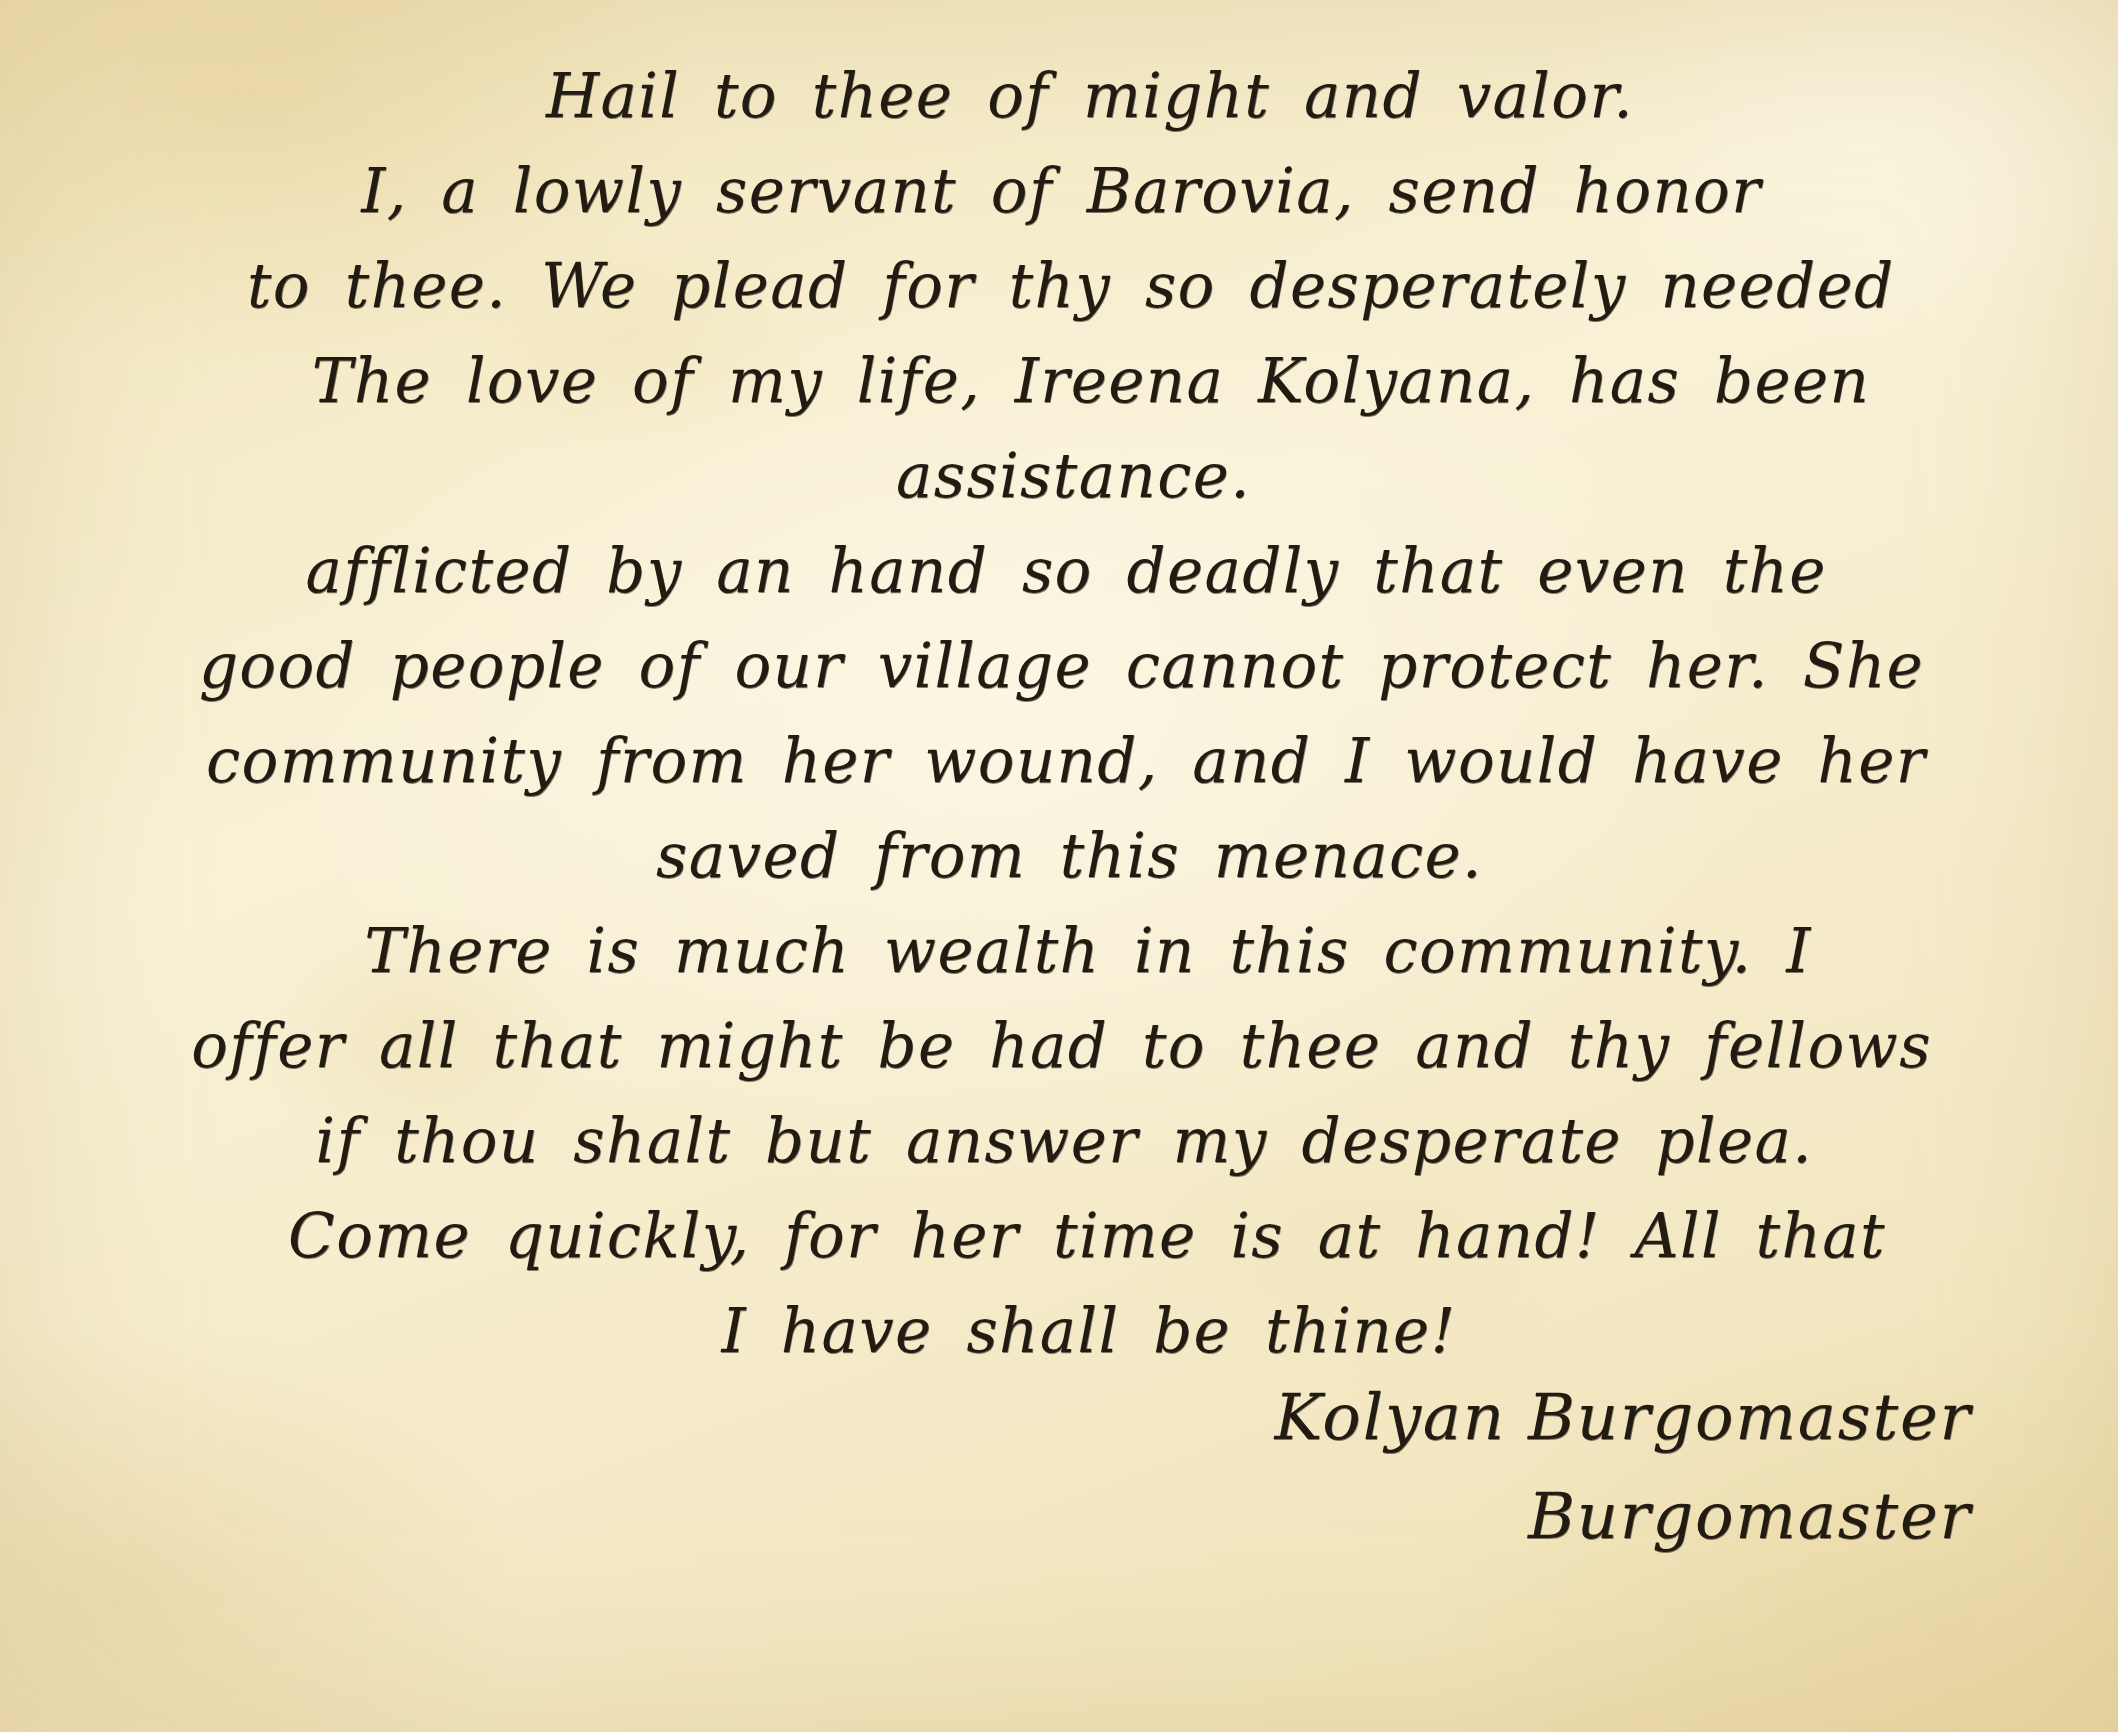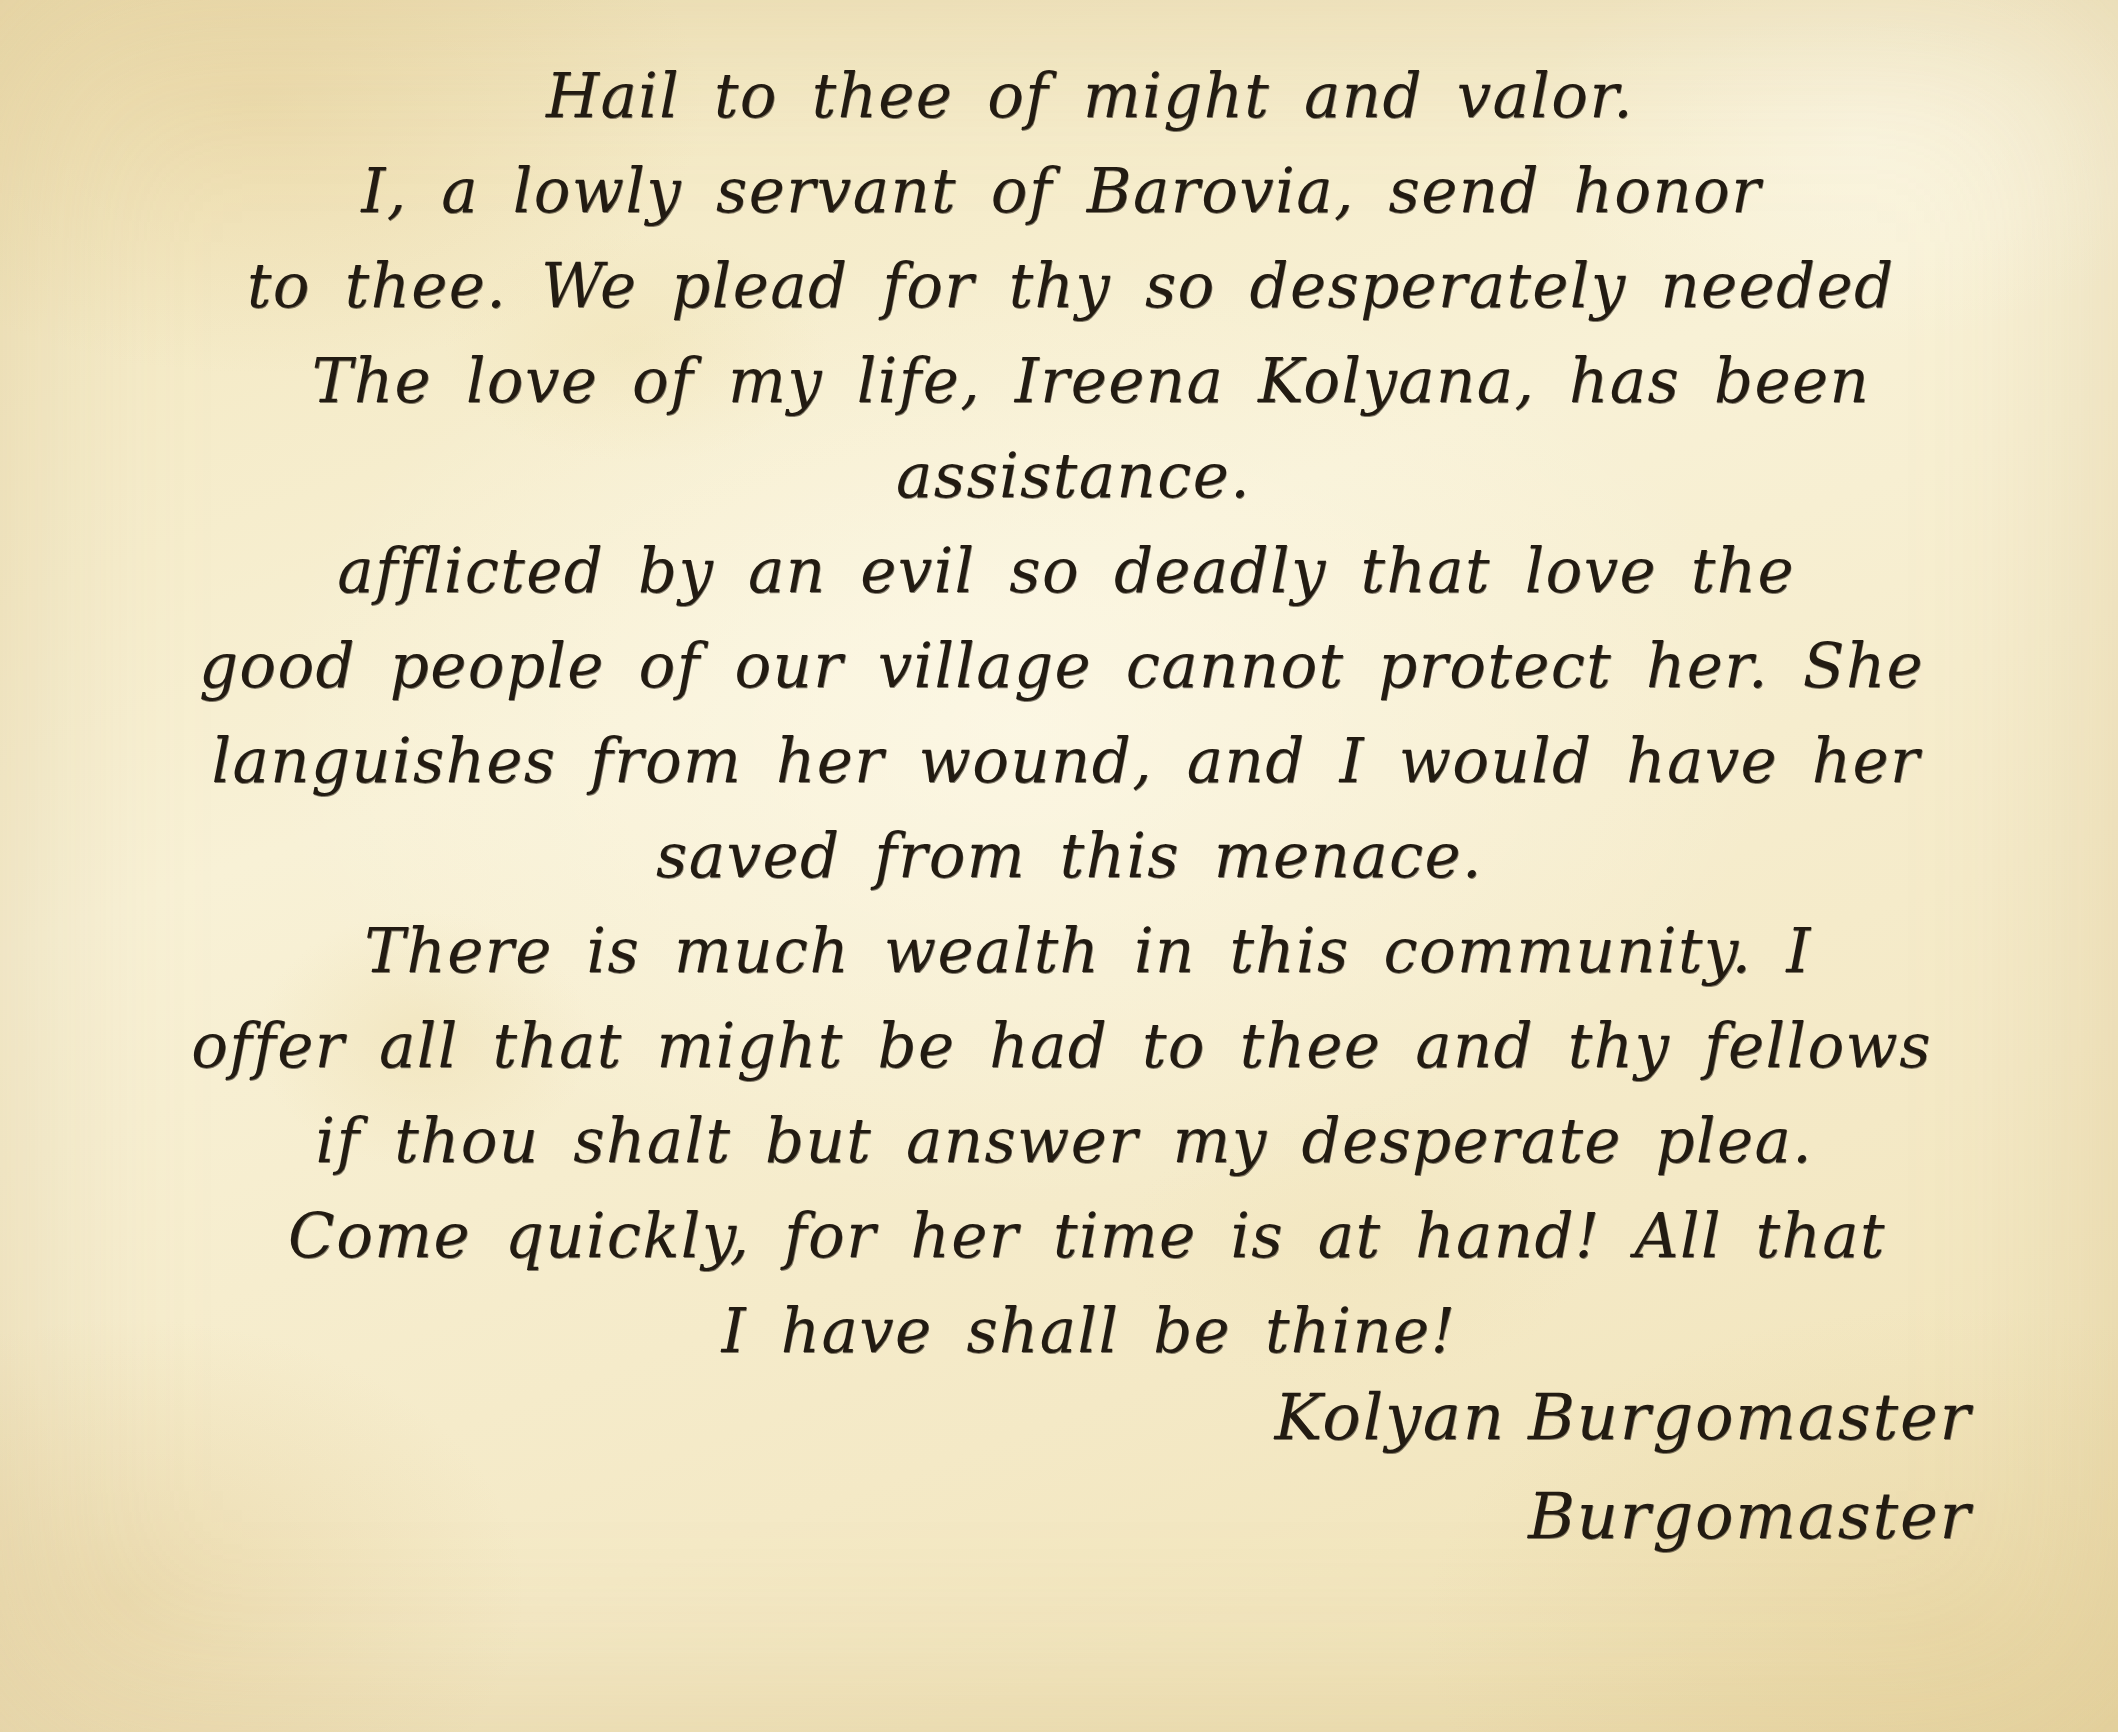--- a/index.html
+++ b/index.html
@@ -56,23 +56,23 @@
 </head>
 <body>
 
 <div class="page">
   <div class="letter">
     <div class="line" style="margin-left:57px">Hail to thee of might and valor.</div>
     <div class="line" style="">I, a lowly servant of Barovia, send honor</div>
     <div class="line" style="margin-left:18.4px">to thee. We plead for thy so desperately needed</div>
     <div class="line" style="margin-left:59px">The love of my life, Ireena Kolyana, has been</div>
     <div class="line" style="margin-left:24px">assistance.</div>
-    <div class="line" style="margin-left:9.2px">afflicted by an evil so deadly that love the</div>
+    <div class="line" style="margin-left:9.2px">afflicted by an hand so deadly that even the</div>
     <div class="line" style="margin-left:0px">good people of our village cannot protect her. She</div>
-    <div class="line" style="margin-left:9.2px">languishes from her wound, and I would have her</div>
+    <div class="line" style="margin-left:9.2px">community from her wound, and I would have her</div>
     <div class="line" style="margin-left:16px">saved from this menace.</div>
     <div class="line" style="margin-left:53px">There is much wealth in this community. I</div>
     <div class="line" style="margin-left:0px">offer all that might be had to thee and thy fellows</div>
     <div class="line" style="margin-left:5.5px">if thou shalt but answer my desperate plea.</div>
     <div class="line" style="margin-left:51px">Come quickly, for her time is at hand! All that</div>
     <div class="line" style="margin-left:55px">I have shall be thine!</div>
   </div>
 
   <div class="signature">
     <div>Kolyan Burgomaster</div>

